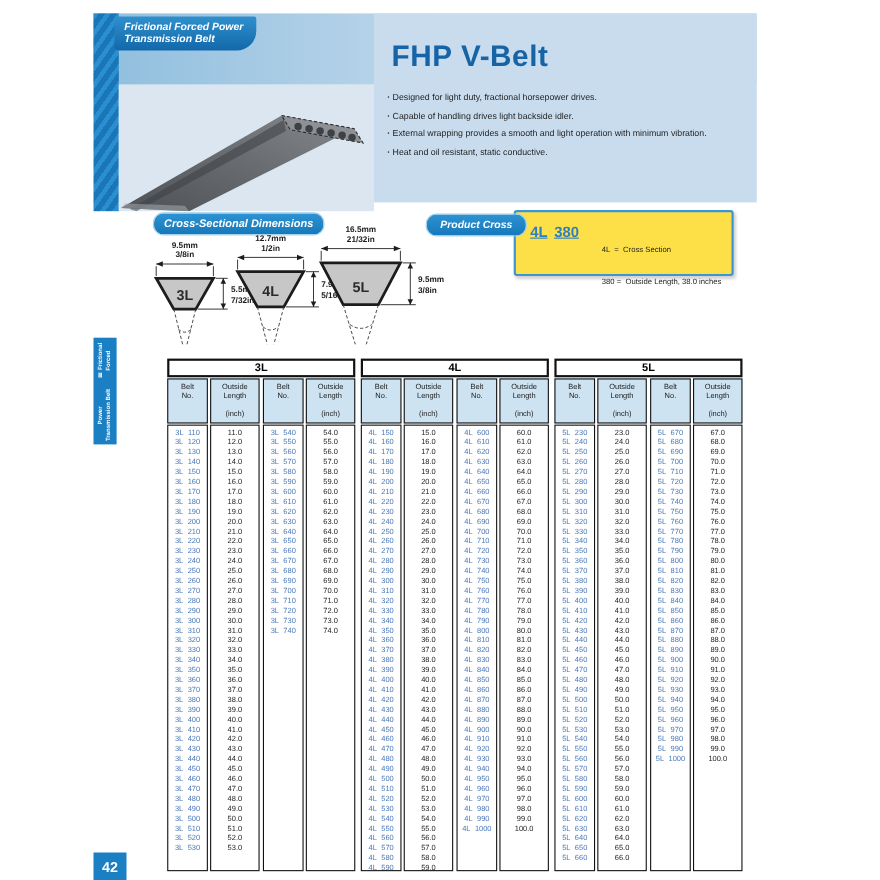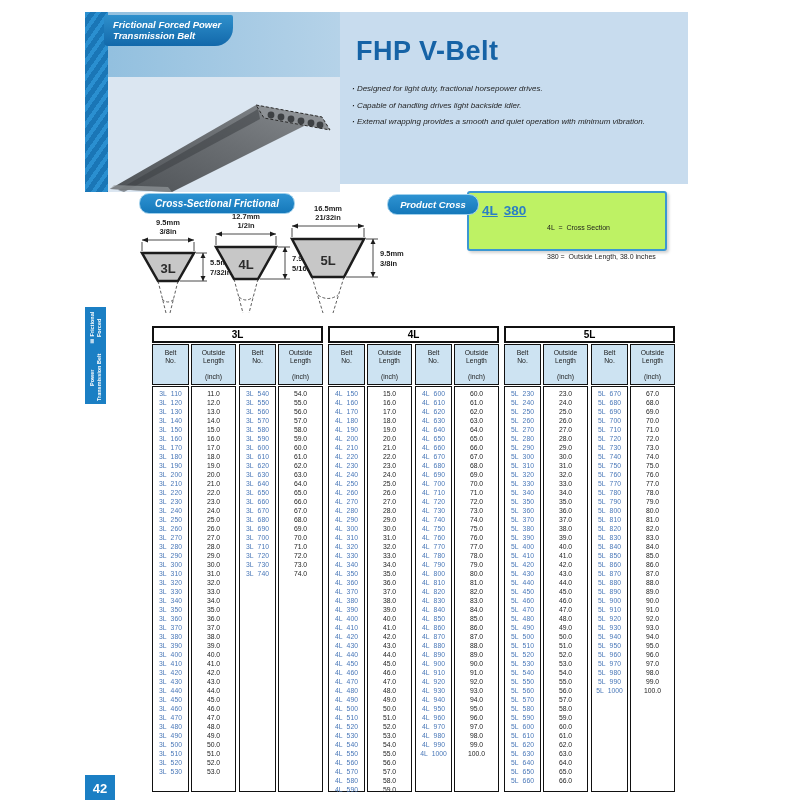--- a/index.html
+++ b/index.html
@@ -12,35 +12,35 @@
   .chevron-strip{position:absolute;left:85px;top:0;width:23px;height:180px;
     background:repeating-linear-gradient(125deg,#2a8fd0 0 4px,#1a76b6 4px 9px);}
   .badge{position:absolute;left:104px;top:3px;padding:4px 12px 5px 9px;
     background:linear-gradient(180deg,#2f90cc,#1268aa);
     border-radius:2px 2px 18px 4px;color:#fff;font-size:9.5px;font-weight:bold;
     font-style:italic;line-height:11px;}
   .right-panel{position:absolute;left:340px;top:0;width:415px;height:172px;
     background:#c8dcee;border-right:4px solid #c2410c;box-sizing:border-box;}
   .page-title{margin:24px 0 0 16px;color:#1663a6;font-size:27px;font-weight:bold;letter-spacing:.5px;}
   .bullets{margin:14px 0 0 12px;font-size:8px;color:#1f1f1f;}
-  .bullet-item{line-height:16.5px;white-space:nowrap;font-style:italic;}
+  .bullet-item{line-height:16.5px;white-space:nowrap;}
   .bullet-item::before{content:"· ";font-weight:bold;}
 
   
   .photo-area{position:absolute;left:108px;top:65px;width:232px;height:115px;background:#dbe6f1;}
 
   
   .pill{position:absolute;background:linear-gradient(180deg,#2e93d2,#1578ba);
     border:1.5px solid #9fd0ec;border-radius:10px;color:#fff;font-weight:bold;
     font-style:italic;display:flex;align-items:center;justify-content:center;}
   .cs-pill{left:139px;top:181px;width:154px;height:19px;font-size:10px;}
   .pc-pill{left:387px;top:182px;width:90px;height:19px;font-size:9.5px;z-index:3;}
 
   
-  .pc-box{position:absolute;left:467px;top:179px;width:196px;height:56px;background:#bef264;
+  .pc-box{position:absolute;left:467px;top:179px;width:196px;height:56px;background:#fde047;
     border:2px solid #3b97d2;border-radius:3px;box-shadow:2px 2px 3px rgba(0,0,0,.18);z-index:2;}
   .pc-code{position:absolute;left:13px;top:10px;font-size:13.5px;font-weight:bold;color:#2b7fc4;}
   .pc-code span{text-decoration:underline;margin-right:6px;}
   .pc-expl{position:absolute;left:78px;top:11px;font-size:7px;line-height:9.5px;color:#1c1c1c;white-space:pre;}
 
   
   .profile{position:absolute;}
   .p3l{left:137px;top:203px;}
   .p4l{left:212px;top:197px;}
   .p5l{left:288px;top:189px;}
@@ -90,21 +90,22 @@
   <div class="badge">
     <div>Frictional Forced Power</div>
     <div>Transmission Belt</div>
   </div>
 
   <div class="right-panel">
     <div class="page-title">FHP V-Belt</div>
     <div class="bullets">
       <div class="bullet-item">Designed for light duty, fractional horsepower drives.</div>
       <div class="bullet-item">Capable of handling drives light backside idler.</div>
-      <div class="bullet-item">External wrapping provides a smooth and quiet operation with minimum vibration.</div>
+      <div class="bullet-item">External wrapping provides a smooth and light operation with minimum vibration.</div>
+      <div class="bullet-item">Heat and oil resistant, static conductive.</div>
     </div>
   </div>
 
   <div class="photo-area">
     <svg width="232" height="115" viewBox="0 0 232 115">
       <defs>
         <linearGradient id="bg1" x1="0" y1="1" x2="1" y2="0">
           <stop offset="0" stop-color="#4e5256"></stop>
           <stop offset="0.55" stop-color="#6a6e72"></stop>
           <stop offset="1" stop-color="#85898d"></stop>
@@ -116,21 +117,21 @@
       <circle cx="163" cy="38" r="3.4" fill="#3e4144"></circle>
         <circle cx="173" cy="40" r="3.4" fill="#3e4144"></circle>
       <circle cx="183" cy="42" r="3.4" fill="#3e4144"></circle>
         <circle cx="193" cy="44" r="3.4" fill="#3e4144"></circle>
       <circle cx="203" cy="46" r="3.4" fill="#3e4144"></circle>
         <circle cx="212" cy="48" r="3.4" fill="#3e4144"></circle>
       <polygon points="2,112 64,115 60,110 6,108" fill="#9da1a5" opacity="0.6"></polygon>
     </svg>
   </div>
 
-  <div class="pill cs-pill">Cross-Sectional Frictional</div>
+  <div class="pill cs-pill">Cross-Sectional Dimensions</div>
 
   <svg class="profile p3l" width="112" height="130" viewBox="0 0 112 130">
     <text class="dimtext" x="31" y="10" text-anchor="middle">9.5mm</text>
     <text class="dimtext" x="31" y="19" text-anchor="middle">3/8in</text>
     <line class="dimline" x1="5" y1="25" x2="57" y2="25"></line>
     <polygon points="5,25 11,22.5 11,27.5" fill="#1c1c1c"></polygon>
       <polygon points="57,25 51,22.5 51,27.5" fill="#1c1c1c"></polygon>
     <line class="dimline" x1="5" y1="27" x2="5" y2="36"></line>
       <line class="dimline" x1="57" y1="27" x2="57" y2="36"></line>
     <polygon class="ptrap" points="5,38 57,38 41,66 21,66"></polygon>

